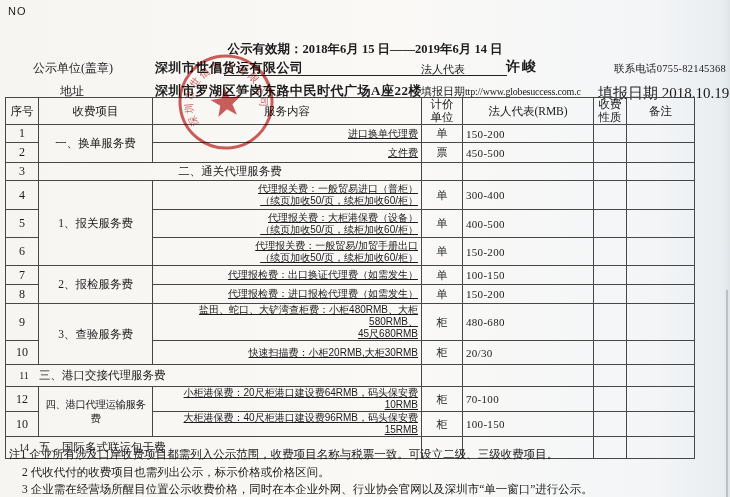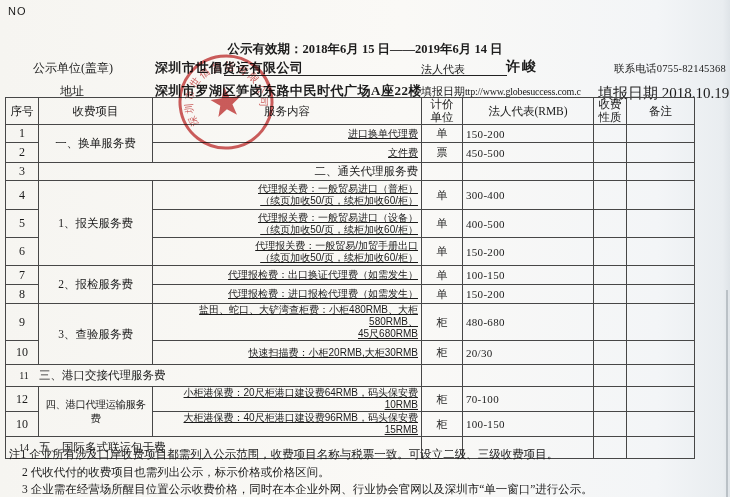--- a/index.html
+++ b/index.html
@@ -25,21 +25,21 @@
   .report{position:absolute;font-size:15px;white-space:nowrap;}
   table.fee{position:absolute;left:5px;top:97px;border-collapse:collapse;table-layout:fixed;border:1.5px solid #333;}
   table.fee td,table.fee th{border:1px solid #474747;padding:0 3px;vertical-align:middle;overflow:hidden;font-weight:normal;}
   th{font-size:11.5px;line-height:1.15;text-align:center;}
   td.num{font-size:12px;text-align:center;}
   td.item{font-size:11.5px;text-align:center;}
   td.item-left{font-size:10.5px;text-align:center;letter-spacing:-0.5px;padding-left:2px;}
   td.content{font-family:"Liberation Sans","DejaVu Sans",sans-serif;font-weight:600;font-size:10px;text-align:right;padding:1px 4px;white-space:pre-line;line-height:1.2;text-decoration:underline;}
   td.unit{font-size:11px;text-align:center;}
   td.std{font-size:11px;text-align:left;padding-left:6px;letter-spacing:.3px;font-family:Liberation Serif, serif;}
-  td.cat{font-size:11.5px;text-align:right;padding-left:6px;}
+  td.cat{font-size:11.5px;text-align:center;padding-left:6px;}
   td.cat-row{font-size:11.5px;text-align:left;padding:0;}
   td.cat-row .cat-no{display:inline-block;width:30px;text-align:center;font-size:10px;}
   .notes{position:absolute;left:9px;top:446px;width:712px;font-size:11.5px;line-height:16.5px;}
   .note{margin-bottom:1px;}
   .note.indent{padding-left:13px;}
   .stamp{position:absolute;left:174px;top:50px;width:104px;height:104px;opacity:.78;transform:rotate(-7deg);mix-blend-mode:multiply;pointer-events:none;}
   .stamp text{fill:#c23030;}
   .stamp .ring{stroke:#c23030;stroke-width:3;fill:none;}
   .stamp .star{fill:#c23030;}
 </style>
@@ -116,21 +116,21 @@
       <td class="item" rowspan="3">1、报关服务费</td>
       <td class="content">代理报关费：一般贸易进口（普柜）
 （续页加收50/页，续柜加收60/柜）</td>
       <td class="unit">单</td>
       <td class="std">300-400</td>
       <td></td>
       <td></td>
     </tr>
     <tr style="height:28px">
       <td class="num">5</td>
-      <td class="content">代理报关费：一般贸易进口（设备）
+      <td class="content">代理报关费：大柜港保费（设备）
 （续页加收50/页，续柜加收60/柜）</td>
       <td class="unit">单</td>
       <td class="std">400-500</td>
       <td></td>
       <td></td>
     </tr>
     <tr style="height:28px">
       <td class="num">6</td>
       <td class="content">代理报关费：一般贸易/加贸手册出口
 （续页加收50/页，续柜加收60/柜）</td>

